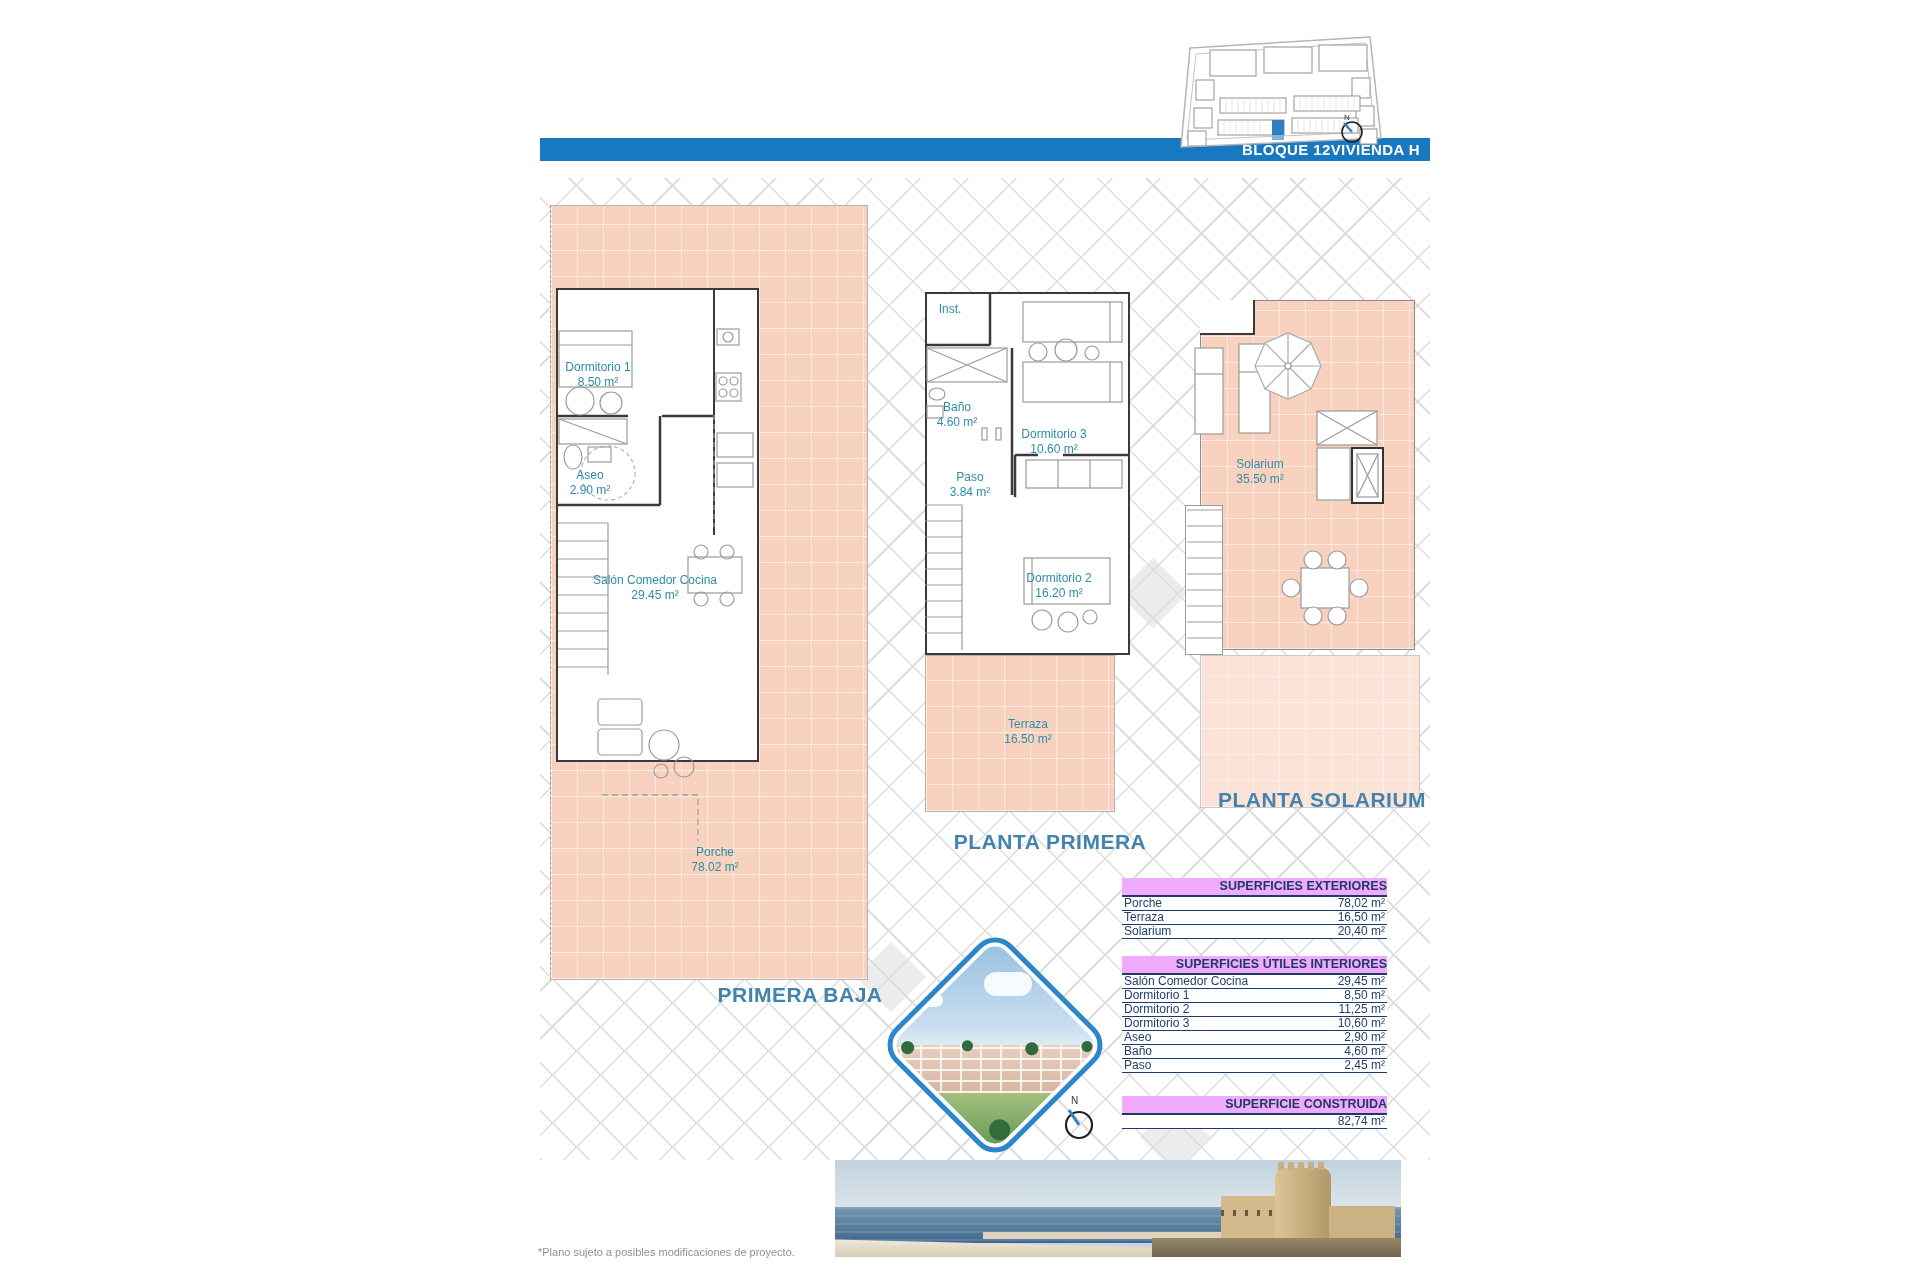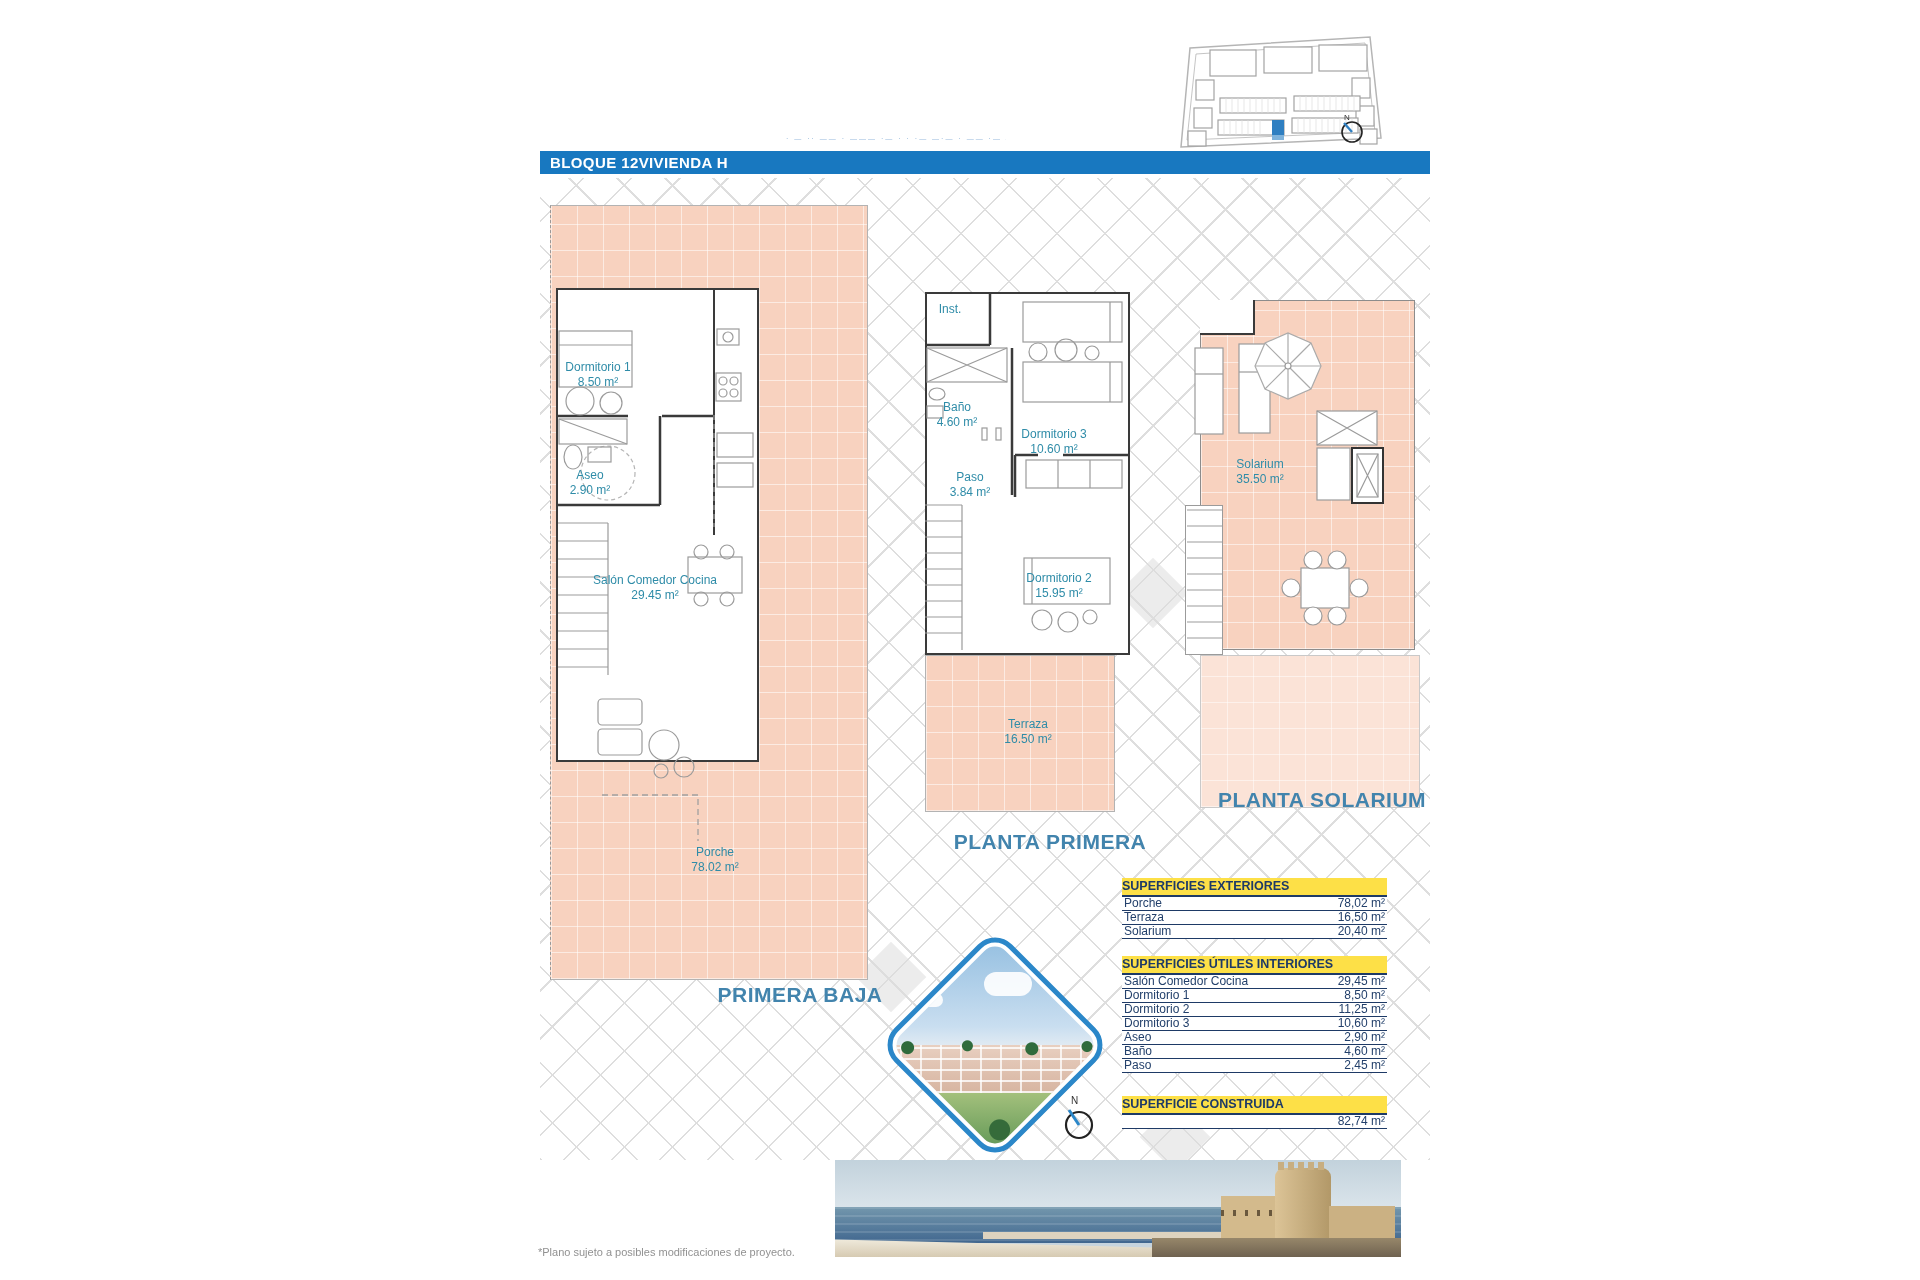--- a/index.html
+++ b/index.html
@@ -8,22 +8,22 @@
   .abs{position:absolute;}
 
   
   .hatch{left:540px;top:178px;width:890px;height:982px;
     background-image:
       repeating-linear-gradient(45deg,#dedede 0 1.6px,transparent 1.6px 34px),
       repeating-linear-gradient(-45deg,#dedede 0 1.6px,transparent 1.6px 34px);}
   .gray-diamond{width:50px;height:50px;background:#dcdcdc;opacity:.55;transform:rotate(45deg);}
 
   
-  .bar{left:540px;top:151px;width:890px;height:23px;display:flex;align-items:center;
-       justify-content:flex-start;padding:0 10px;box-sizing:border-box;color:#fff;
+  .bar{left:540px;top:138px;width:890px;height:23px;display:flex;align-items:center;
+       justify-content:flex-end;padding:0 10px;box-sizing:border-box;color:#fff;
        font-weight:bold;font-size:15px;letter-spacing:.4px;}
   .watermark{left:786px;top:135px;width:220px;text-align:center;font-size:7px;
        letter-spacing:2px;color:rgba(60,125,190,.55);white-space:nowrap;overflow:hidden;}
 
   
   .tiles{background-color:#f8d2bf;
     background-image:
       repeating-linear-gradient(0deg,rgba(255,255,255,.55) 0 1px,transparent 1px 26px),
       repeating-linear-gradient(90deg,rgba(255,255,255,.55) 0 1px,transparent 1px 26px);}
   .tiles-light{background-color:#fbe3d7;
@@ -35,21 +35,21 @@
   .plan-svg{position:absolute;left:0;top:0;width:100%;height:100%;}
 
   
   .lbl{position:absolute;transform:translateX(-50%);text-align:center;color:#2f8ca8;
        font-size:12px;line-height:15px;white-space:nowrap;}
   .flabel{position:absolute;transform:translateX(-50%);color:#4284ad;font-size:21px;
        font-weight:600;letter-spacing:.5px;white-space:nowrap;}
 
   
   .stable{position:absolute;width:265px;color:#23406b;font-size:12px;}
-  .stable .ttl{background:#fde047;text-align:left;font-weight:bold;font-size:12.5px;
+  .stable .ttl{background:#f0abfc;text-align:right;font-weight:bold;font-size:12.5px;
        color:#1e3a66;padding:1px 0 2px;border-bottom:2.5px solid #1e3a66;}
   .trow{display:flex;justify-content:space-between;background:#fff;
        border-bottom:1.2px solid #1e3a66;line-height:13px;padding:0 2px;}
   .trow .val{text-align:left;}
 
   
   .dia-outer{left:912px;top:962px;width:156px;height:156px;transform:rotate(45deg);
        border:5px solid #2b87c9;border-radius:24px;background:#fff;}
   .dia-inner{position:absolute;inset:4px;border-radius:15px;overflow:hidden;}
   .dia-scene{position:absolute;width:230px;height:230px;left:50%;top:50%;
@@ -260,21 +260,21 @@
   <div class="lbl" style="left:134px;top:137px">
     <span>Dormitorio 3</span><br>
     <span>10.60 m²</span>
   </div>
   <div class="lbl" style="left:50px;top:180px">
     <span>Paso</span><br>
     <span>3.84 m²</span>
   </div>
   <div class="lbl" style="left:139px;top:281px">
     <span>Dormitorio 2</span><br>
-    <span>15.95 m²</span>
+    <span>16.20 m²</span>
   </div>
   <div class="lbl" style="left:108px;top:427px">
     <span>Terraza</span><br>
     <span>16.50 m²</span>
   </div>
 </div>
 <div class="flabel" style="left:1050px;top:830px">PLANTA PRIMERA</div>
 
 <div class="abs" style="left:1185px;top:290px;width:235px;height:522px">
   <div class="tiles" style="position:absolute;left:15px;top:10px;width:215px;height:350px;border:1.5px solid #8c8c8c;box-sizing:border-box"></div>

